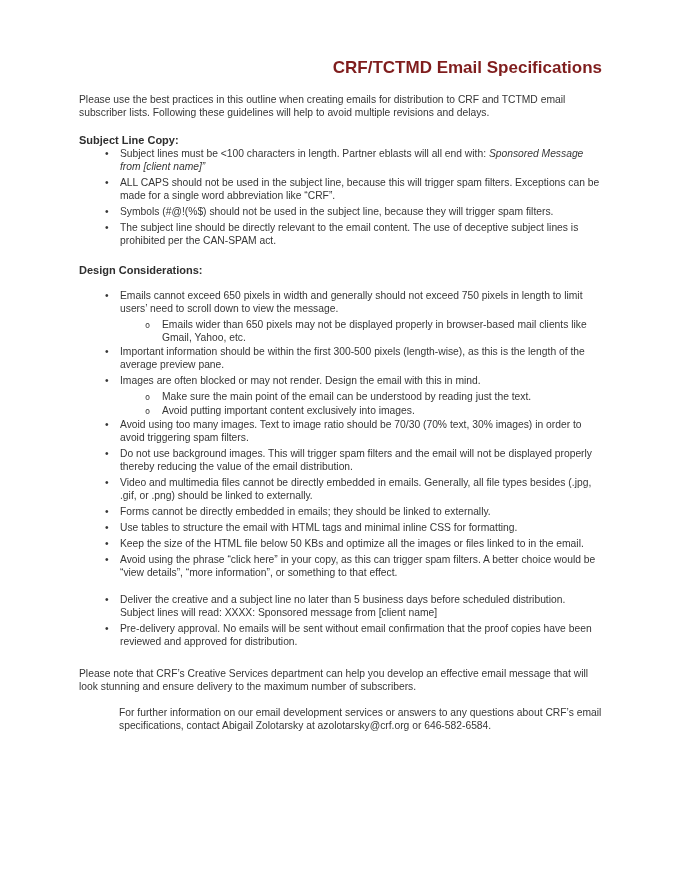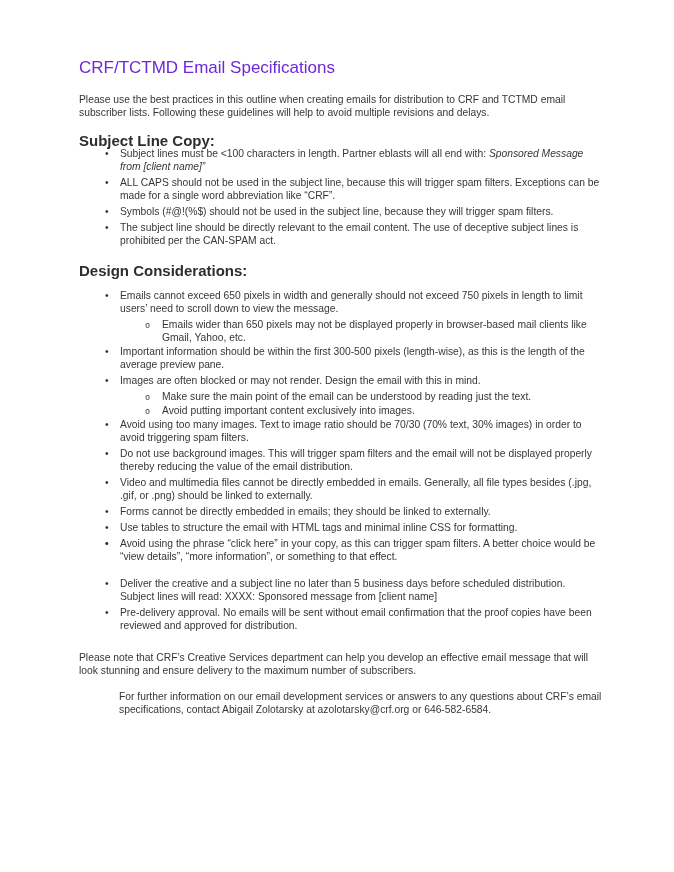--- a/index.html
+++ b/index.html
@@ -16,38 +16,38 @@
     background: #ffffff;
     padding: 56px 72px 0 79px;
     font-family: "Liberation Sans", "DejaVu Sans", sans-serif;
     font-size: 10.3px;
     line-height: 13px;
     color: #363636;
     overflow: hidden;
   }
   .title {
     margin: 0 0 13px 0;
-    text-align: left;
+    text-align: right;
     font-size: 17px;
     line-height: 24px;
-    font-weight: normal;
-    color: #6d28d9;
+    font-weight: bold;
+    color: #7f1d1d;
   }
   .intro {
     margin: 0;
   }
   .section {
     margin-top: 15px;
   }
   .section.sec-design { margin-top: 17px; }
   .section.sec-delivery { margin-top: 14px; }
   .heading {
     margin: 0;
     font-weight: bold;
-    font-size: 15px;
+    font-size: 11px;
     line-height: 13px;
     color: #2e2e2e;
   }
   .bullets { margin: 0; }
   .bullets.gap-after-heading { margin-top: 12px; }
   .bullet {
     position: relative;
     padding-left: 41px;
     margin: 0 0 3px 0;
   }
@@ -146,20 +146,21 @@
       <div class="bullet">
         <span class="mk">•</span>
         <span class="tx">Forms cannot be directly embedded in emails; they should be linked to externally.</span>
       </div>
       <div class="bullet">
         <span class="mk">•</span>
         <span class="tx">Use tables to structure the email with HTML tags and minimal inline CSS for formatting.</span>
       </div>
       <div class="bullet">
         <span class="mk">•</span>
+        <span class="tx">Keep the size of the HTML file below 50 KBs and optimize all the images or files linked to in the email.</span>
       </div>
       <div class="bullet">
         <span class="mk">•</span>
         <span class="tx">Avoid using the phrase “click here” in your copy, as this can trigger spam filters. A better choice would be “view details”, “more information”, or something to that effect.</span>
       </div>
     </div>
   </div>
 
   <div class="section sec-delivery">
     <div class="bullets gap-after-heading">

